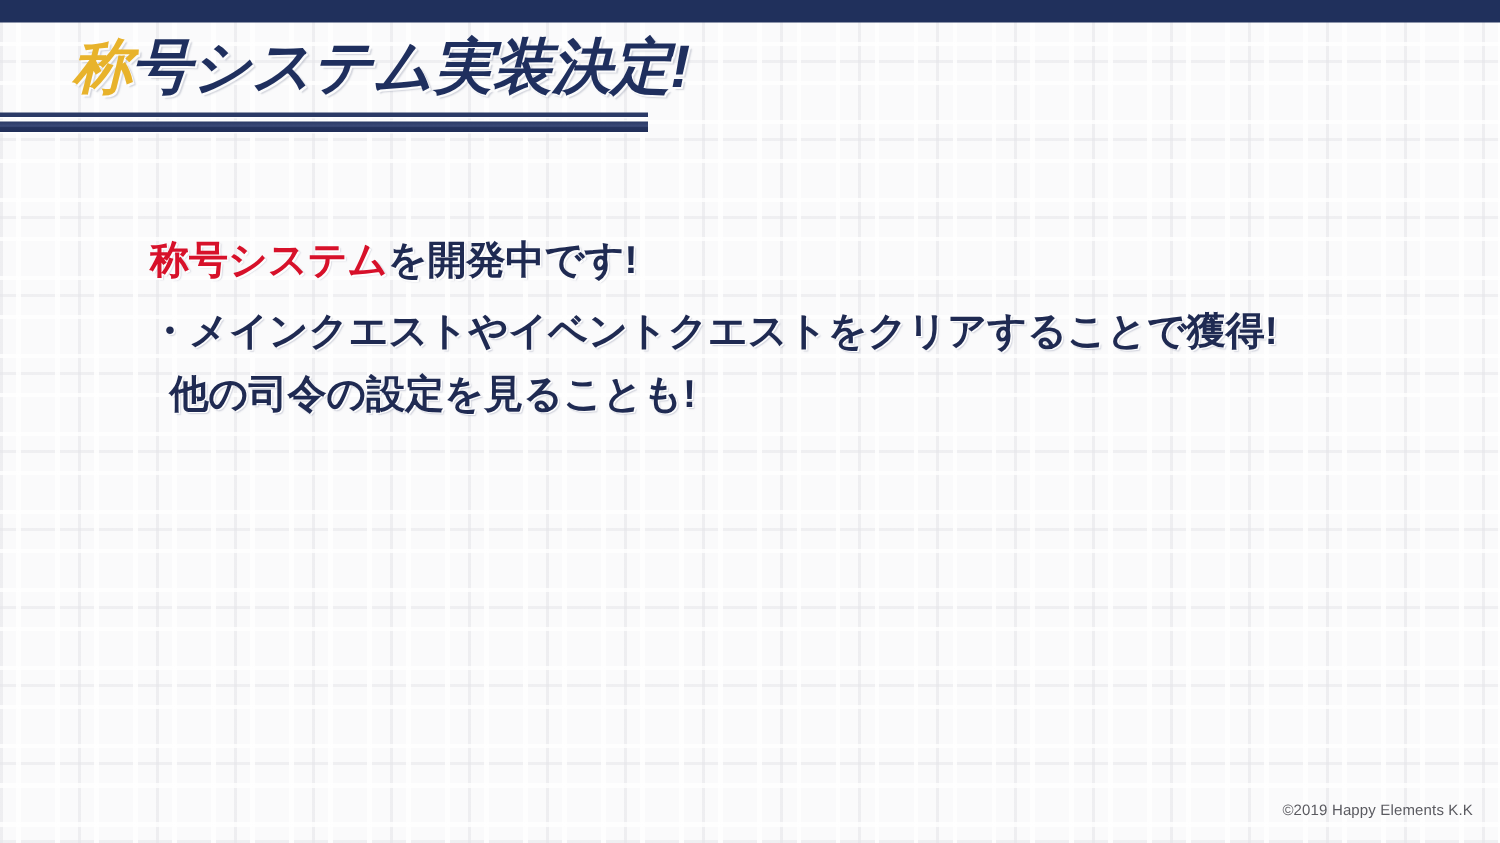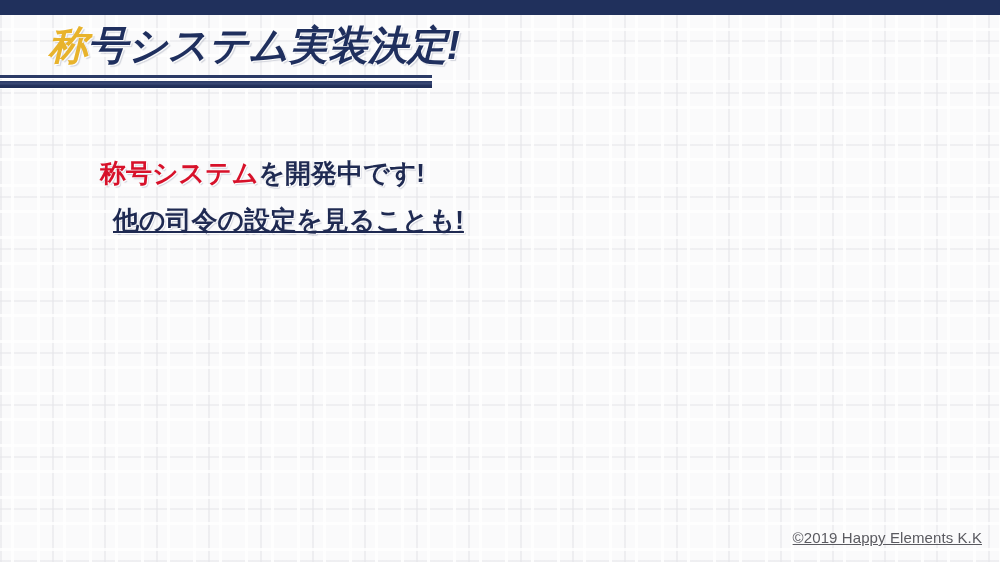--- a/index.html
+++ b/index.html
@@ -109,54 +109,53 @@
       1.5px 1.5px 1px rgba(130,135,160,0.35);
   }
   .line.headline {
     margin-bottom: 5px;
   }
   .line .red {
     color: #d7112a;
   }
   .line.indent {
     padding-left: 13px;
-    text-decoration: underline;
   }
   .spacer {
     height: 36px;
   }
 
   
   .copyright {
     position: absolute;
     right: 18px;
     bottom: 16px;
-    font-size: 15px;
+    font-size: 10px;
     color: #5a5a60;
     letter-spacing: 0.1px;
     white-space: nowrap;
-    text-decoration: underline;
   }
 </style>
 </head>
 <body>
 
 <div id="stage">
 
   <div class="topbar"></div>
 
   <div class="title"><span class="t-accent">称</span><span class="t-main">号システム実装決定!</span></div>
 
   <div class="rule-thin"></div>
   <div class="rule-thick"></div>
 
   <div class="body-block">
 
     <div class="line headline"><span class="red">称号システム</span><span>を開発中です!</span></div>
 
+    <div class="line">・メインクエストやイベントクエストをクリアすることで獲得!</div>
     <div class="line indent">他の司令の設定を見ることも!</div>
 
     <div class="spacer"></div>
 
   </div>
 
   <div class="copyright">©2019 Happy Elements K.K</div>
 
 </div>
 

